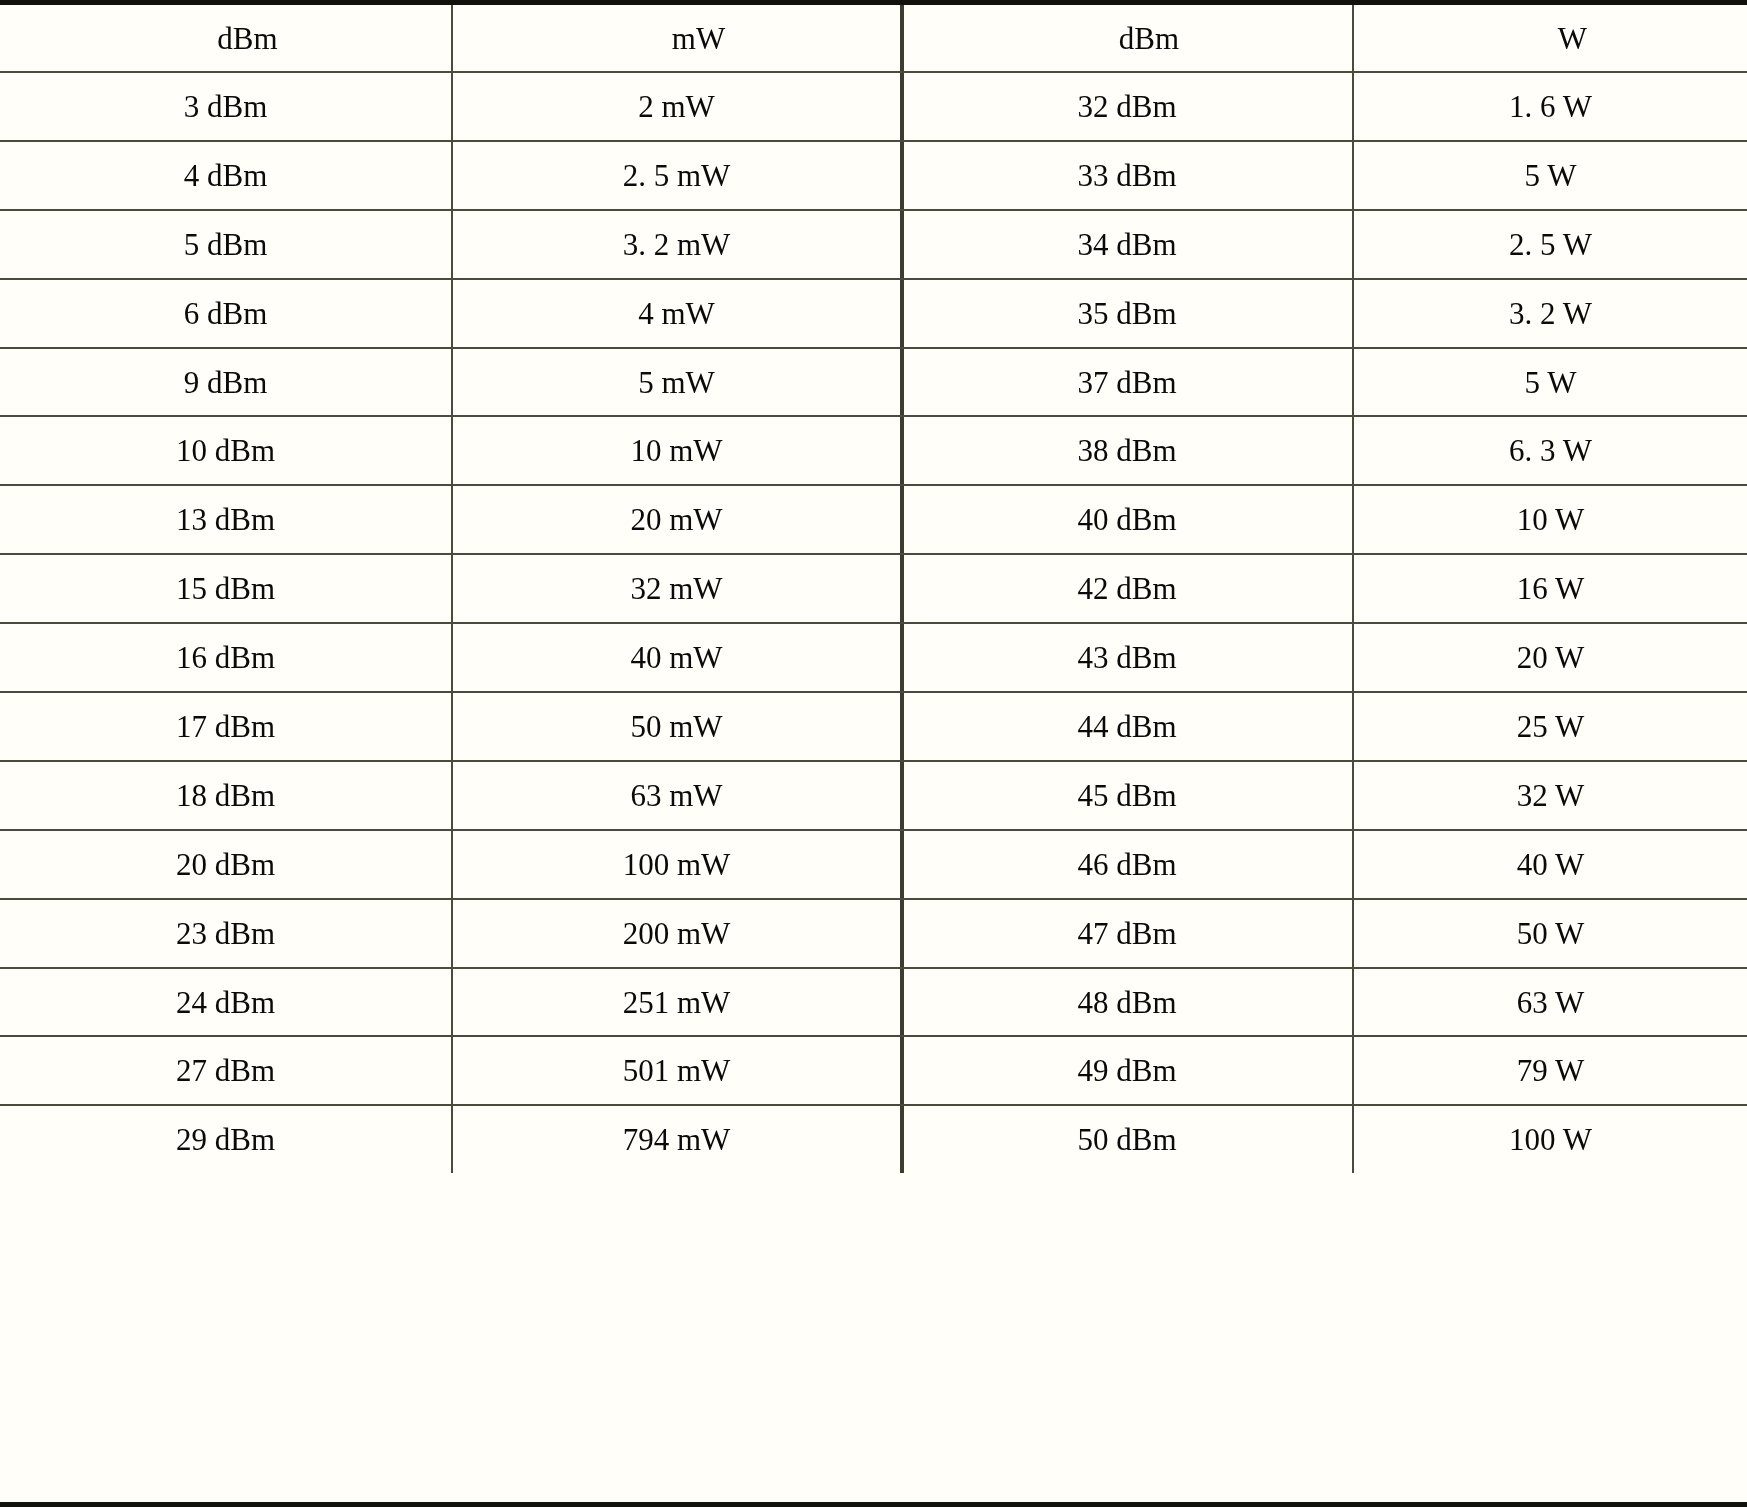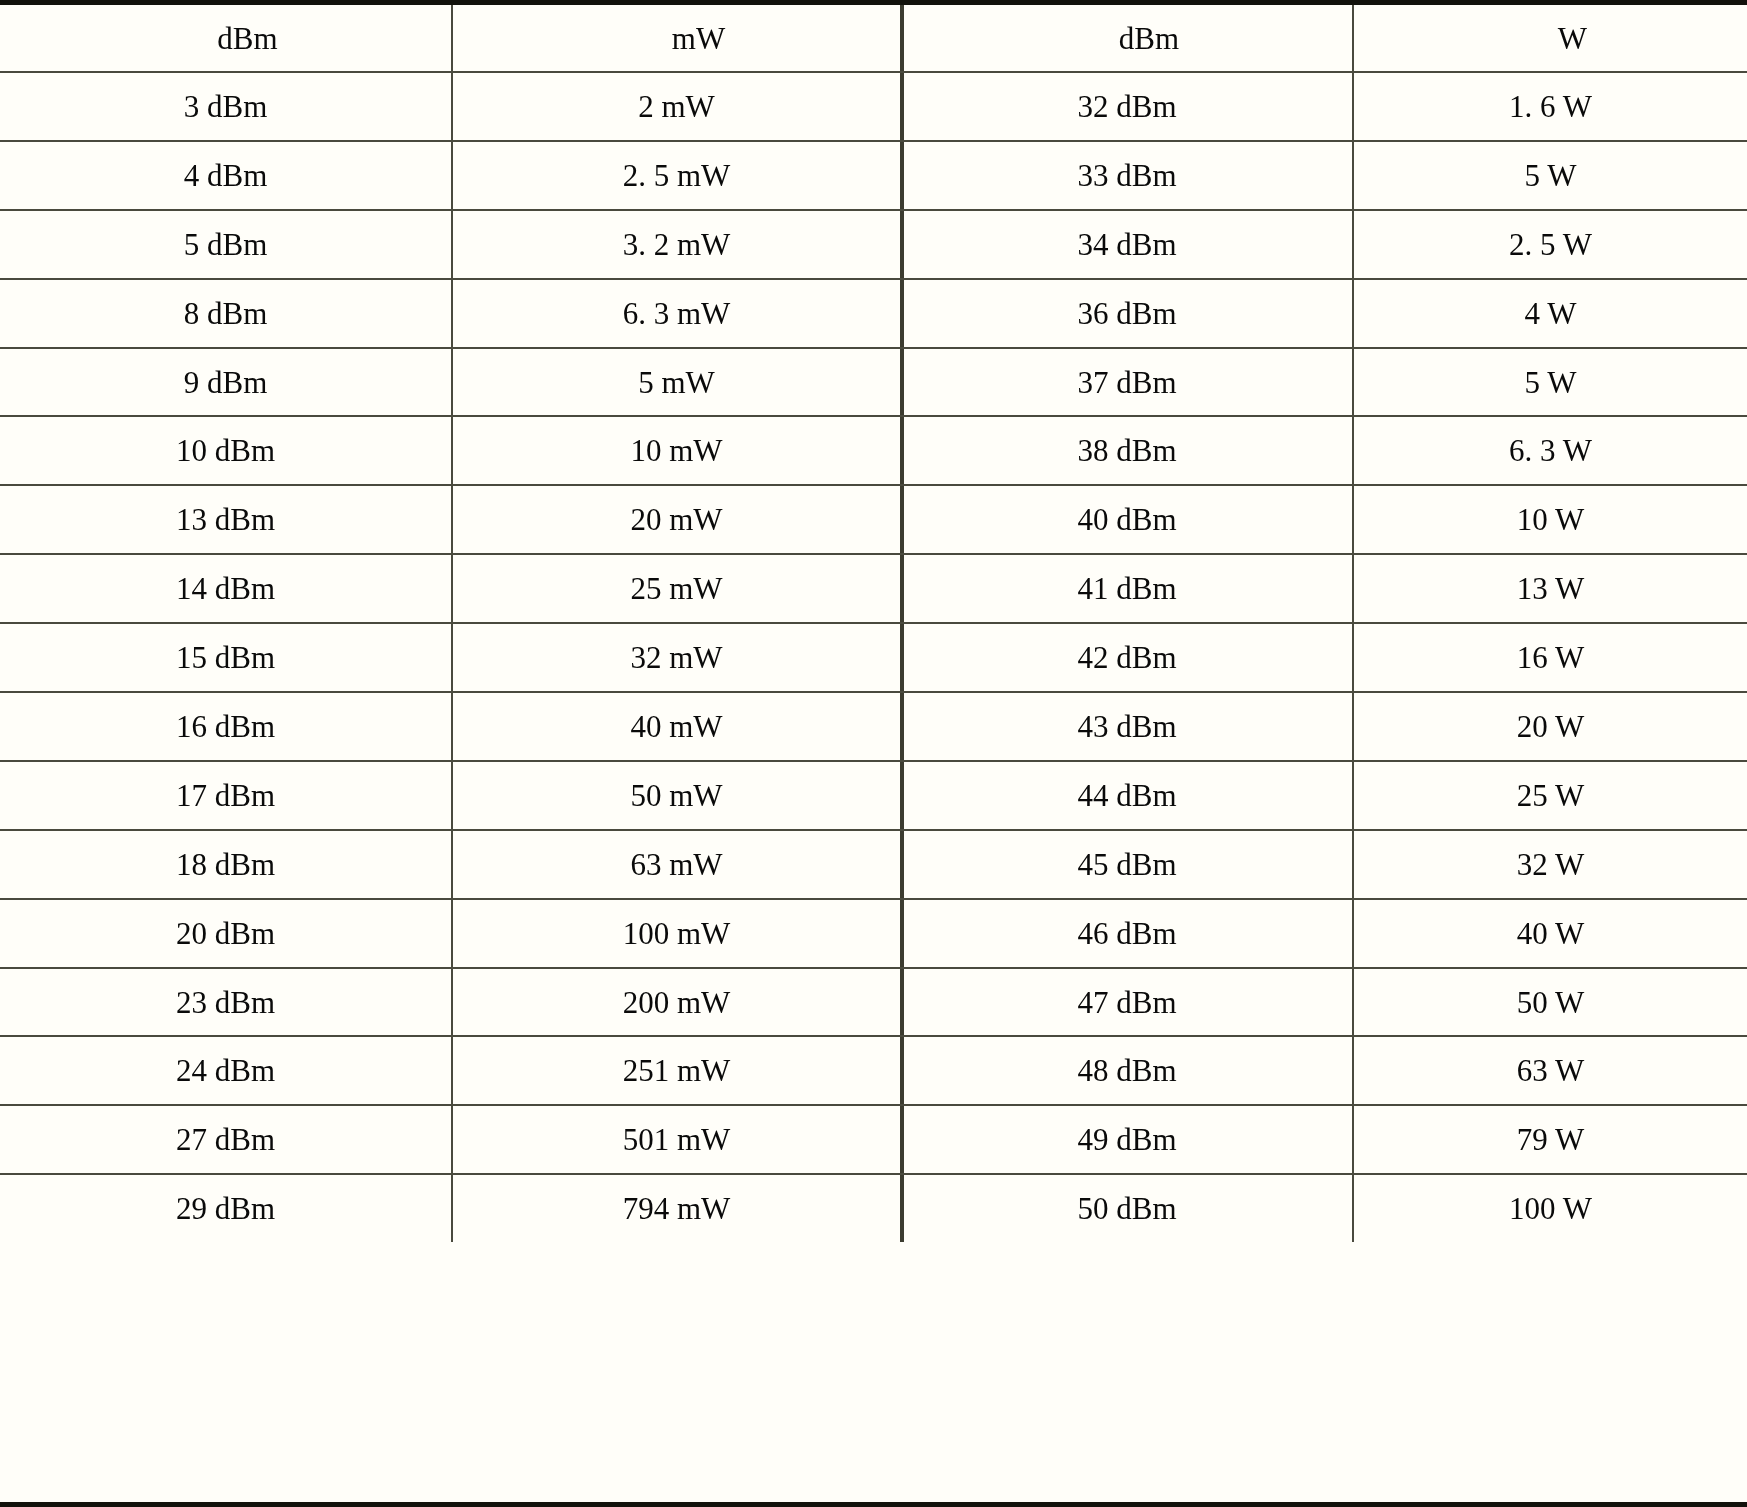--- a/index.html
+++ b/index.html
@@ -95,48 +95,42 @@
           <td class="vsep-r dbl-l">33 dBm</td>
           <td>5 W</td>
         </tr>
         <tr>
           <td class="vsep-r">5 dBm</td>
           <td>3. 2 mW</td>
           <td class="vsep-r dbl-l">34 dBm</td>
           <td>2. 5 W</td>
         </tr>
         <tr>
-          <td class="vsep-r">8 dBm</td>
-          <td>6. 3 mW</td>
-          <td class="vsep-r dbl-l">36 dBm</td>
-          <td>4 W</td>
+          <td class="vsep-r">6 dBm</td>
+          <td>4 mW</td>
+          <td class="vsep-r dbl-l">35 dBm</td>
+          <td>3. 2 W</td>
         </tr>
         <tr>
           <td class="vsep-r">9 dBm</td>
           <td>5 mW</td>
           <td class="vsep-r dbl-l">37 dBm</td>
           <td>5 W</td>
         </tr>
         <tr>
           <td class="vsep-r">10 dBm</td>
           <td>10 mW</td>
           <td class="vsep-r dbl-l">38 dBm</td>
           <td>6. 3 W</td>
         </tr>
         <tr>
           <td class="vsep-r">13 dBm</td>
           <td>20 mW</td>
           <td class="vsep-r dbl-l">40 dBm</td>
           <td>10 W</td>
-        </tr>
-        <tr>
-          <td class="vsep-r">14 dBm</td>
-          <td>25 mW</td>
-          <td class="vsep-r dbl-l">41 dBm</td>
-          <td>13 W</td>
         </tr>
         <tr>
           <td class="vsep-r">15 dBm</td>
           <td>32 mW</td>
           <td class="vsep-r dbl-l">42 dBm</td>
           <td>16 W</td>
         </tr>
         <tr>
           <td class="vsep-r">16 dBm</td>
           <td>40 mW</td>

